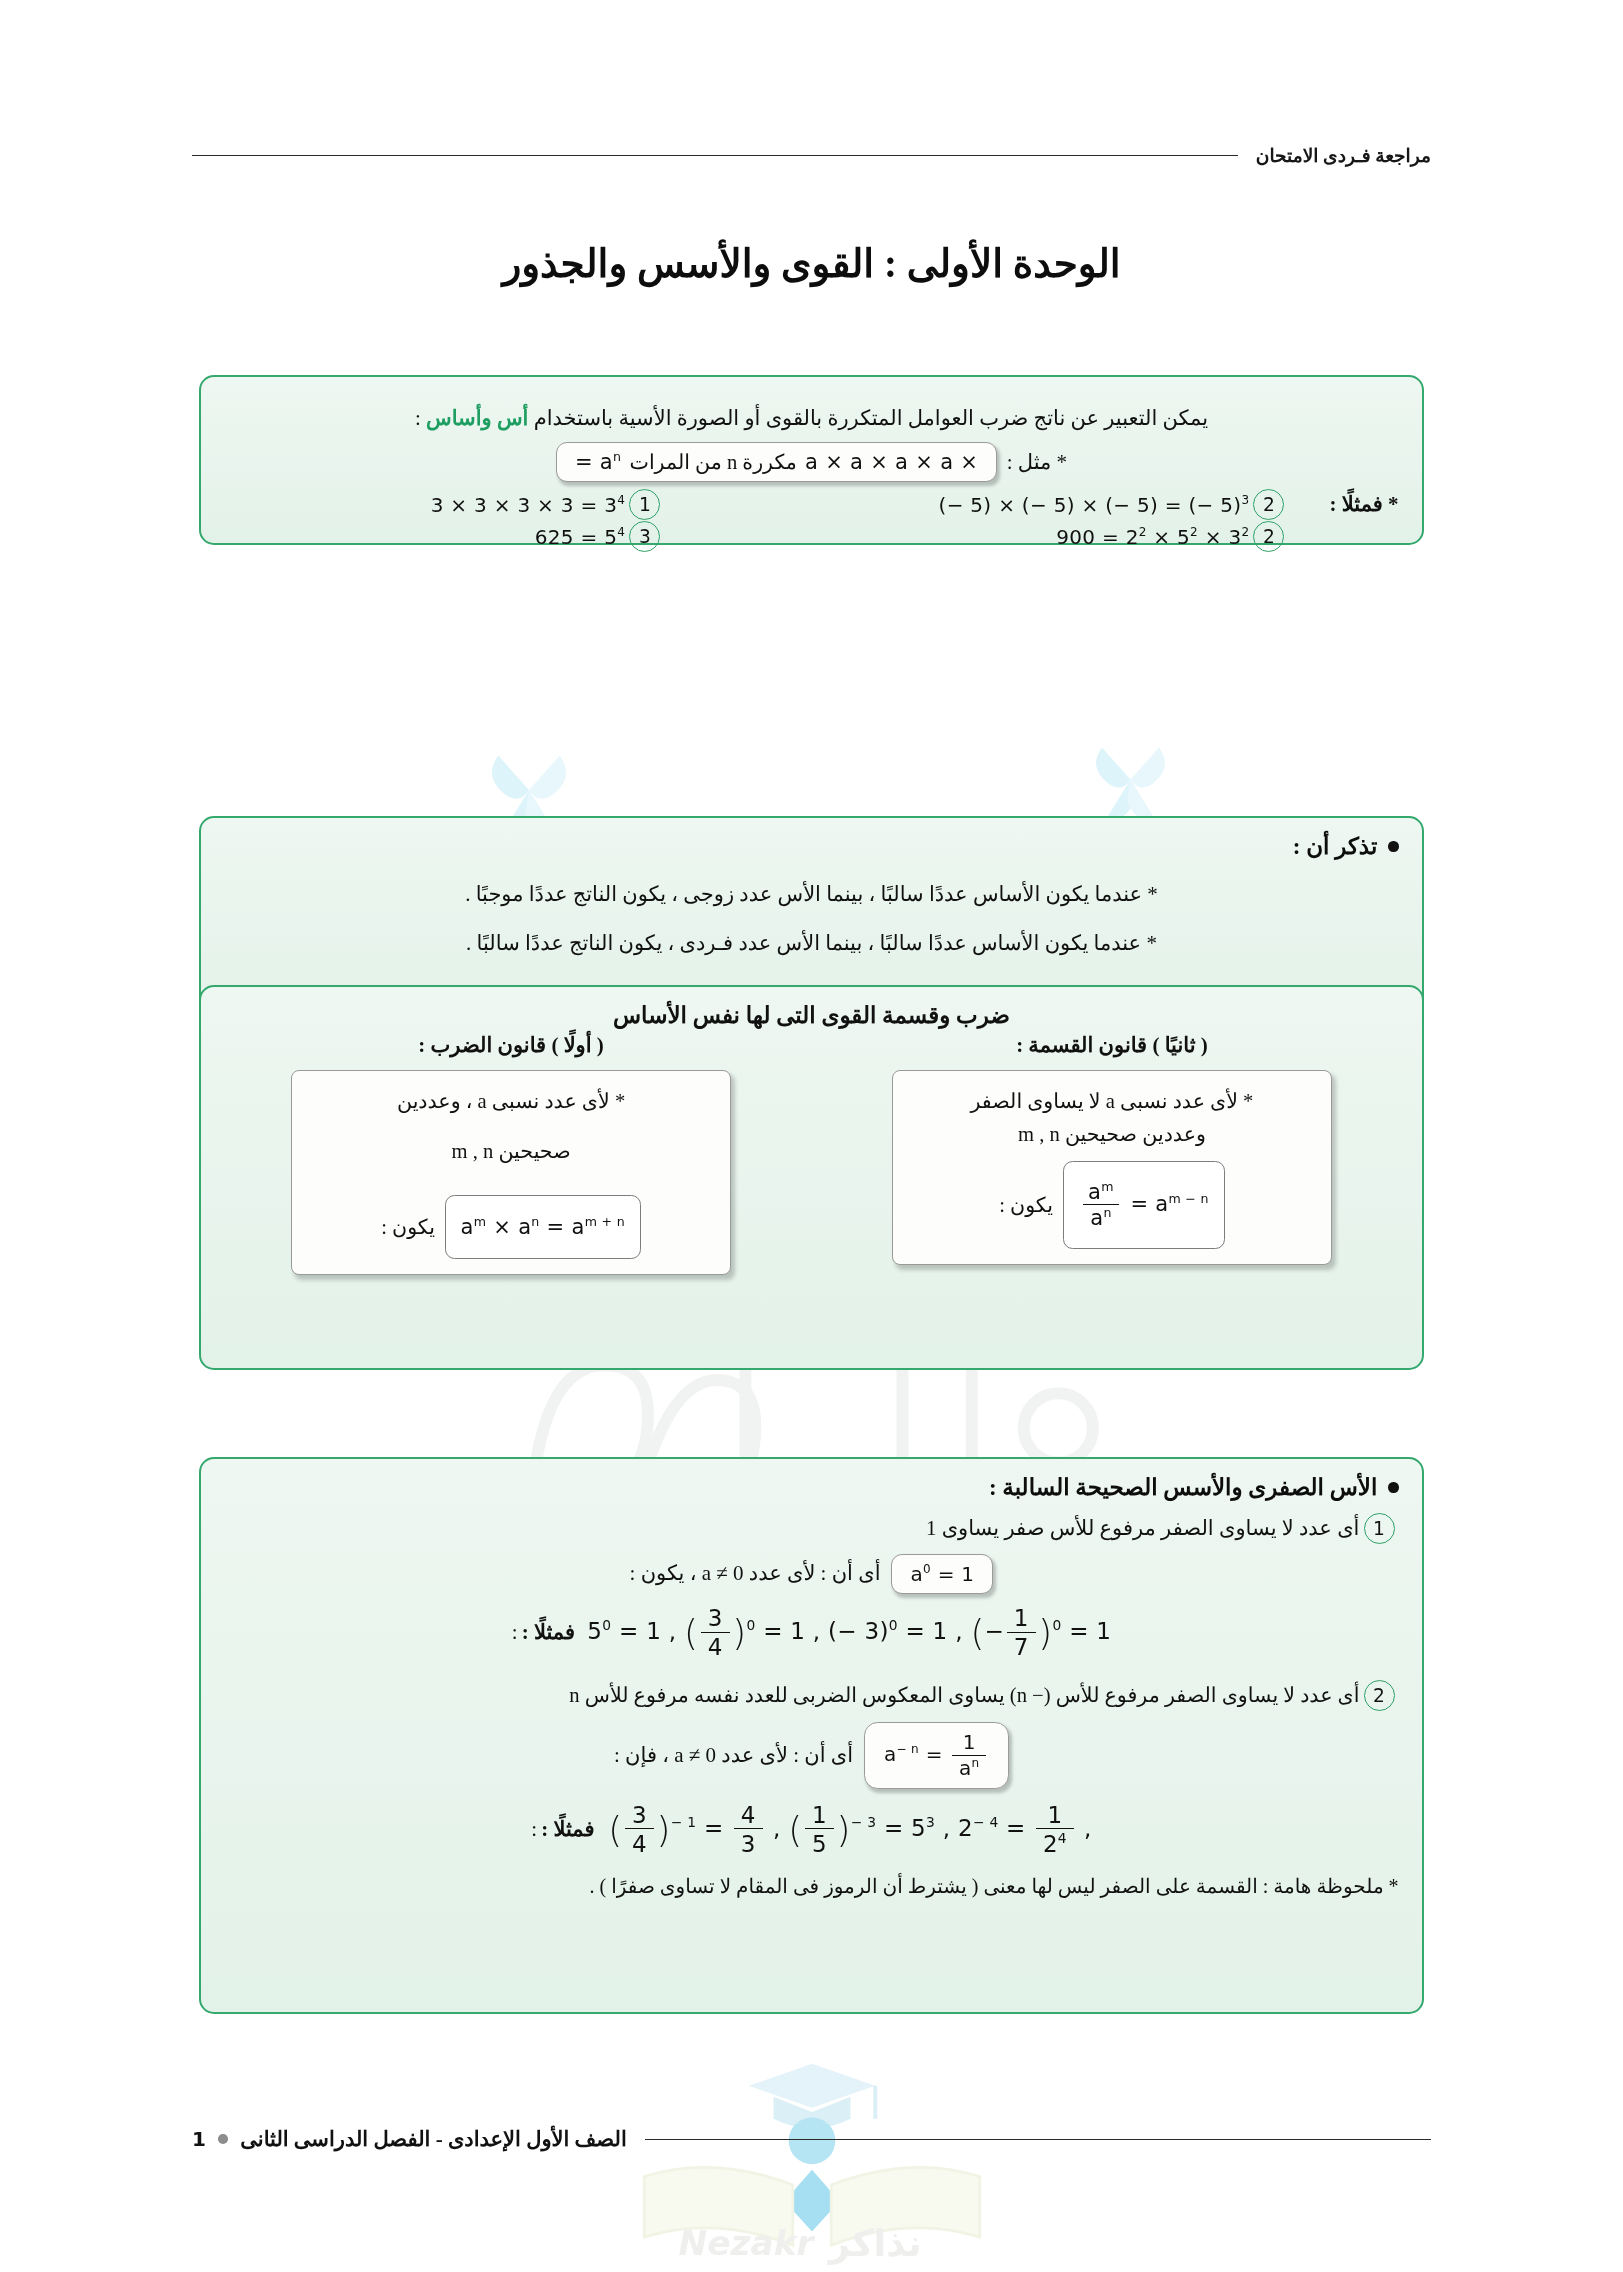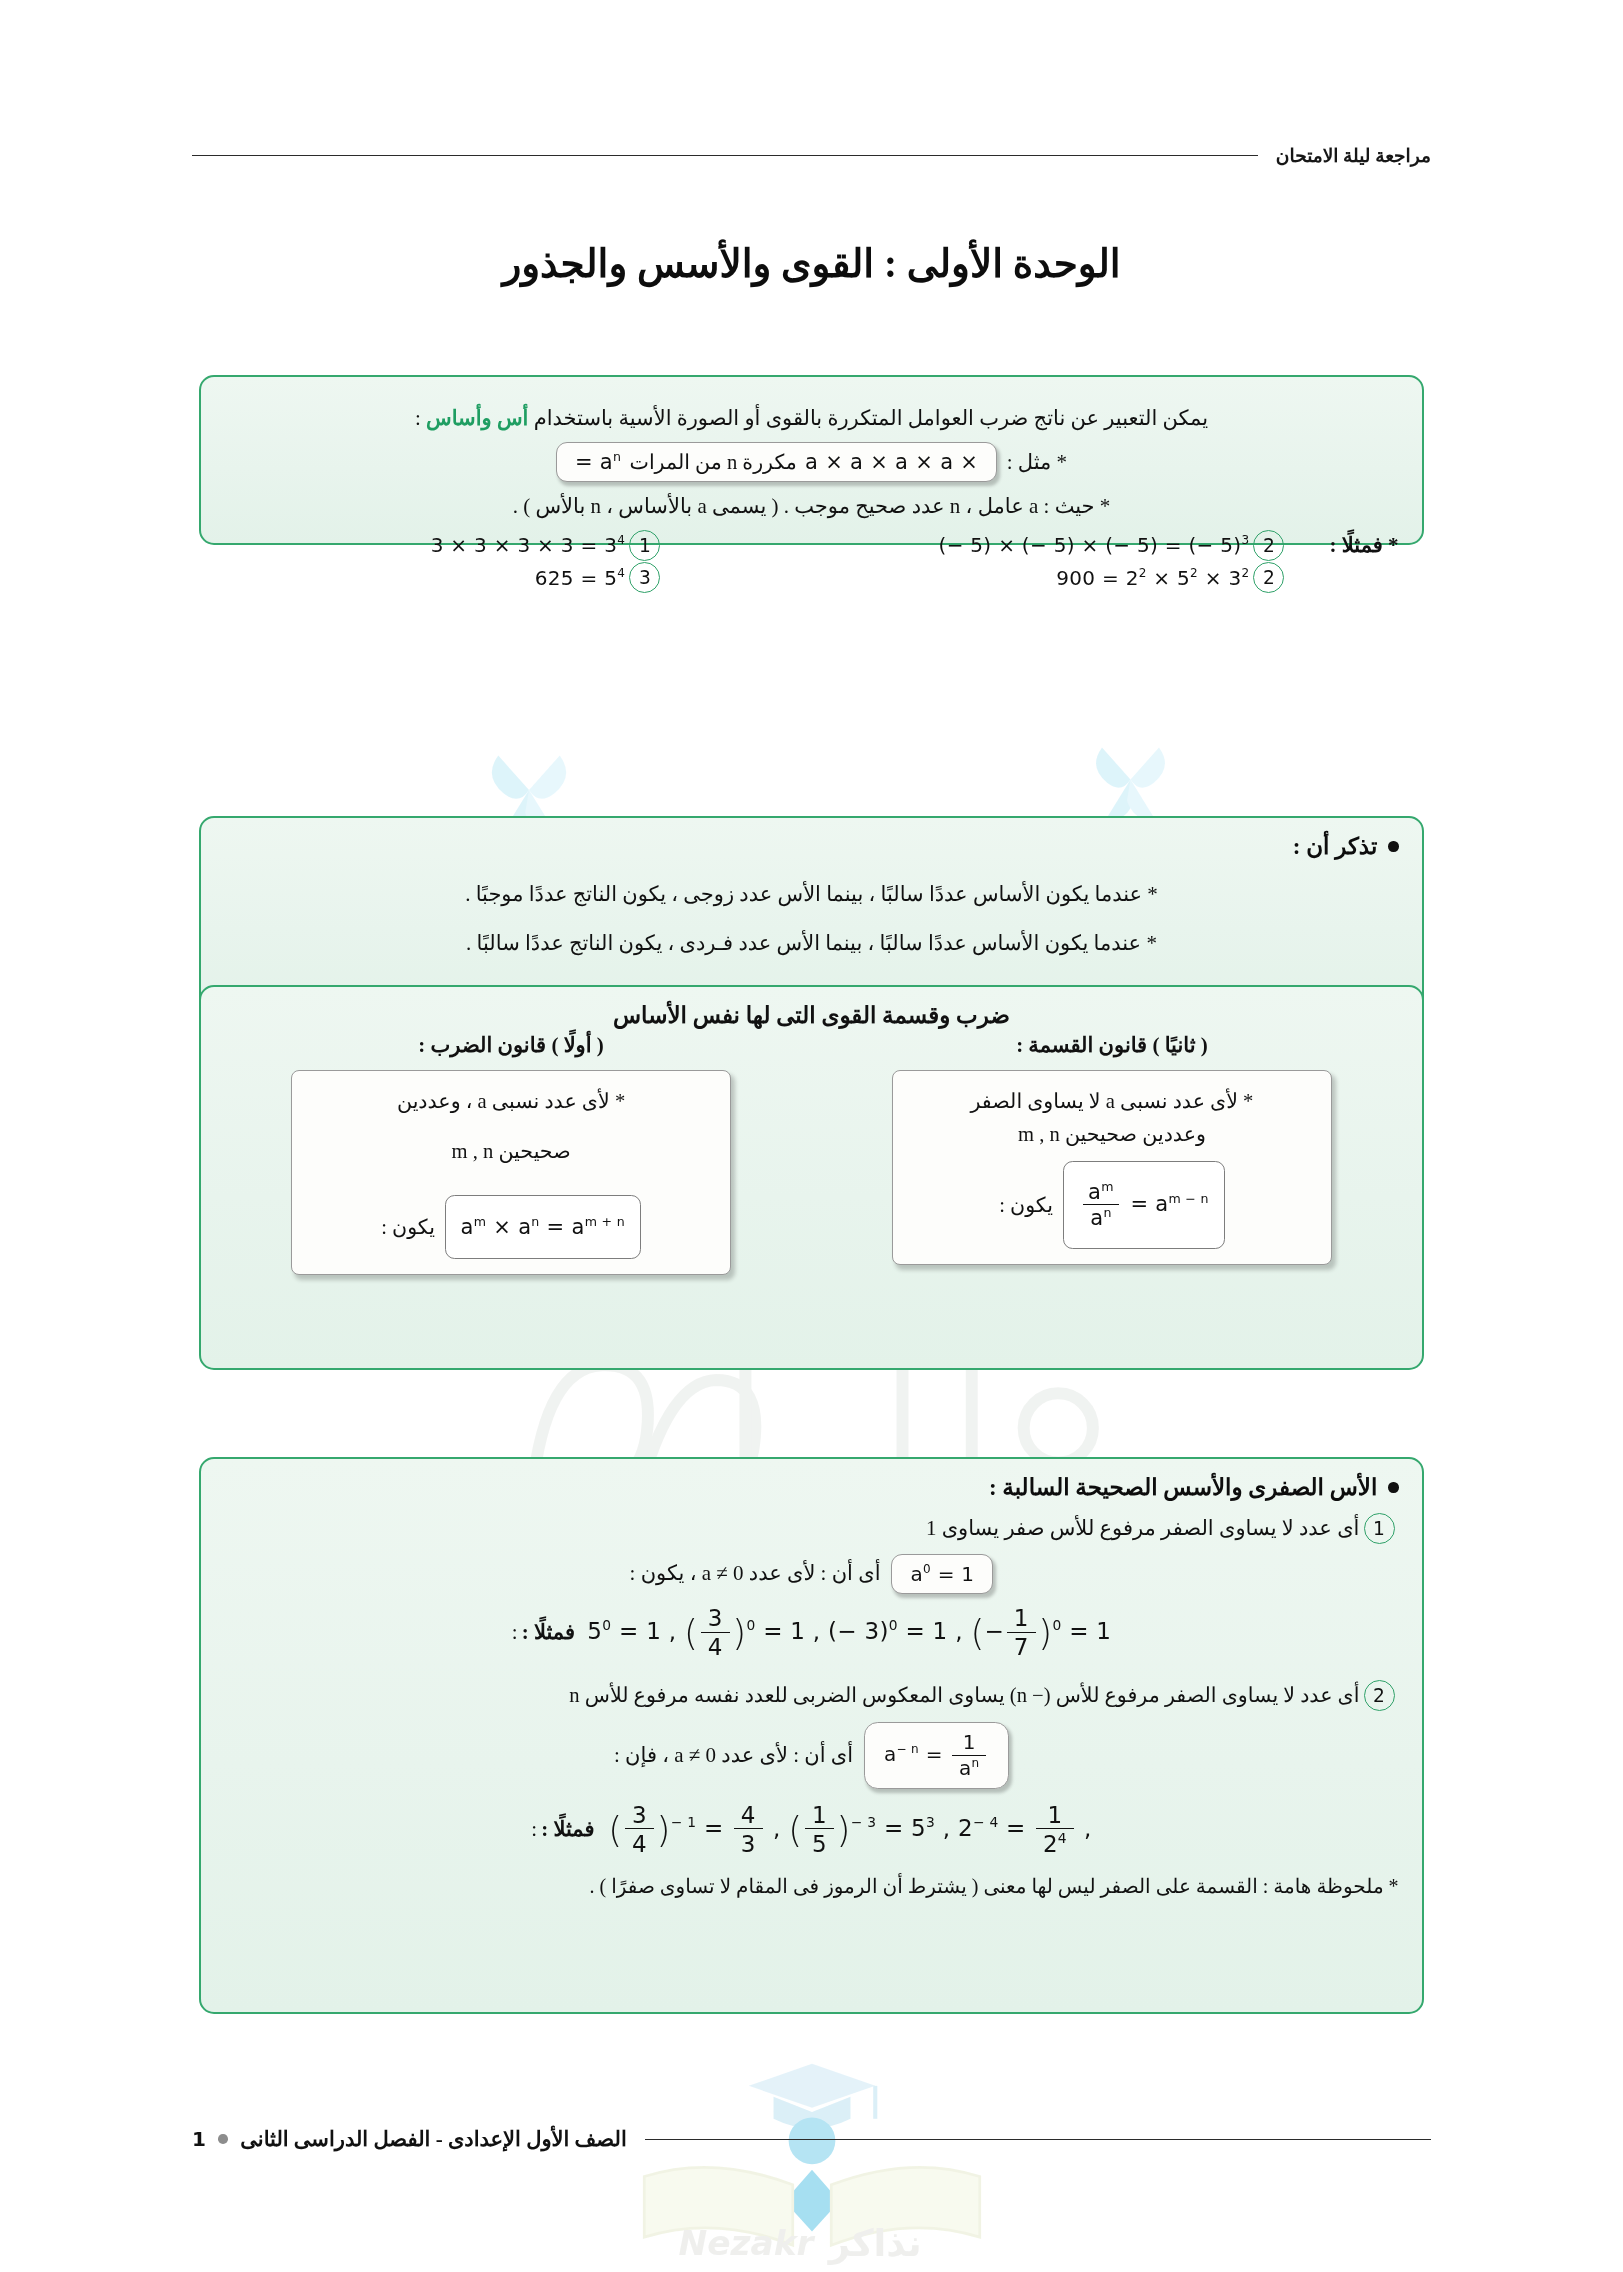--- a/index.html
+++ b/index.html
@@ -393,21 +393,21 @@
         <path d="M18 100 q50-16 108 6 L126 150 q-56-22-108-6 Z" fill="#f4f6e2" stroke="#e6ebcf" stroke-width="2"></path>
         <path d="M262 100 q-50-16-108 6 L154 150 q56-22 108-6 Z" fill="#f4f6e2" stroke="#e6ebcf" stroke-width="2"></path>
       </g>
 
       <text x="186" y="158" text-anchor="middle" font-family="DejaVu Sans, sans-serif" font-size="27" font-weight="700" fill="#e2e3e0">نذاكر</text>
       <text x="92" y="157" text-anchor="middle" font-family="DejaVu Sans, sans-serif" font-size="25" font-style="italic" font-weight="700" fill="#e2e3e0">Nezakr</text>
     </svg>
   </div>
 
   <div class="header">
-    <div class="header-label">مراجعة ليلة الامتحان</div>
+    <div class="header-label">مراجعة فـردى الامتحان</div>
     <div class="header-rule"></div>
   </div>
 
   <div class="page-title">الوحدة الأولى : القوى والأسس والجذور</div>
 
   <div class="gbox" style="top:375px; height:170px;">
 
 
     <div class="line" style="margin-top:9.6px;">
       <span>يمكن التعبير عن ناتج ضرب العوامل المتكررة بالقوى أو الصورة الأسية  باستخدام</span>
@@ -417,21 +417,20 @@
 
     <div class="sep-row" style="margin-top:8.2px;">
       <span style="font-size:21px;">* مثل :</span>
       <span class="wbox" style="margin-right:9.6px;">
         <span class="m" style="font-size:21px;">a × a × a × a ×</span>
         <span style="font-size:20.6px;margin:0 5.5px;">مكررة n من المرات</span>
         <span class="m" style="font-size:21px;"><span>= a</span><sup>n</sup></span>
       </span>
     </div>
 
-    <div class="line" style="margin-top:8.2px;">* حيث : a عامل ، n عدد صحيح موجب .  ( يسمى a بالأساس ، n بالأس ) .</div>
 
     <div class="ex-row" style="margin-top:6.9px;">
       <span class="ex-label">* فمثلًا :</span>
       <span class="ex-item slot-b">
         <span class="circ">2</span>
         <span class="m"><span>(− 5) × (− 5) × (− 5) = (− 5)</span><sup>3</sup></span>
       </span>
       <span class="ex-item slot-a" style="margin-right:auto;">
         <span class="circ">1</span>
         <span class="m"><span>3 × 3 × 3 × 3 = 3</span><sup>4</sup></span>

